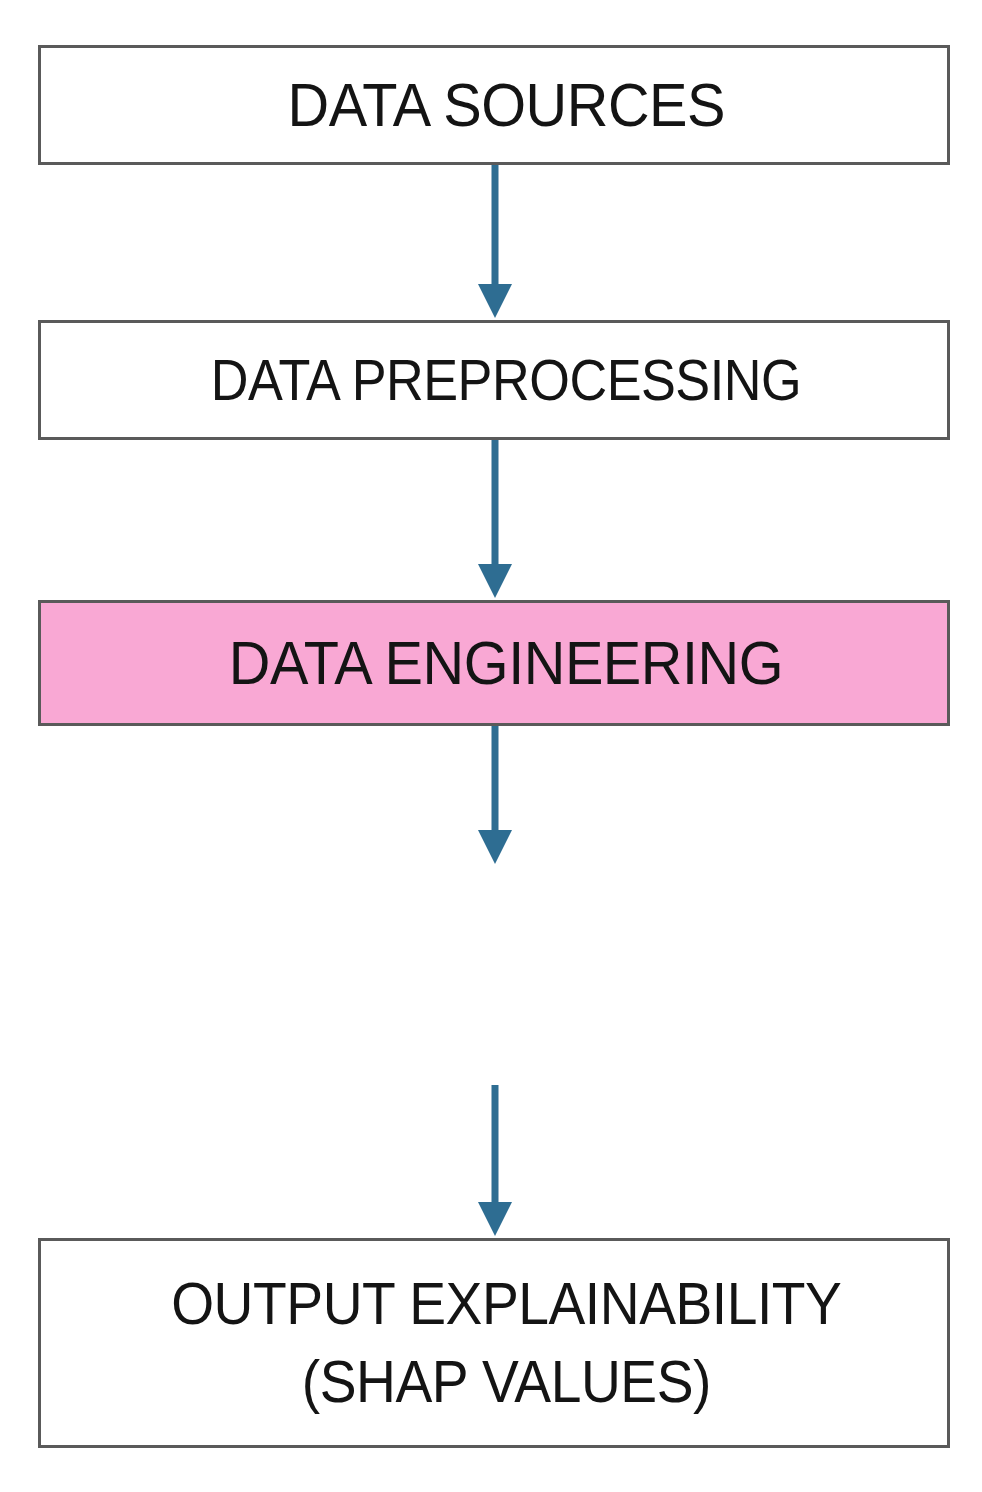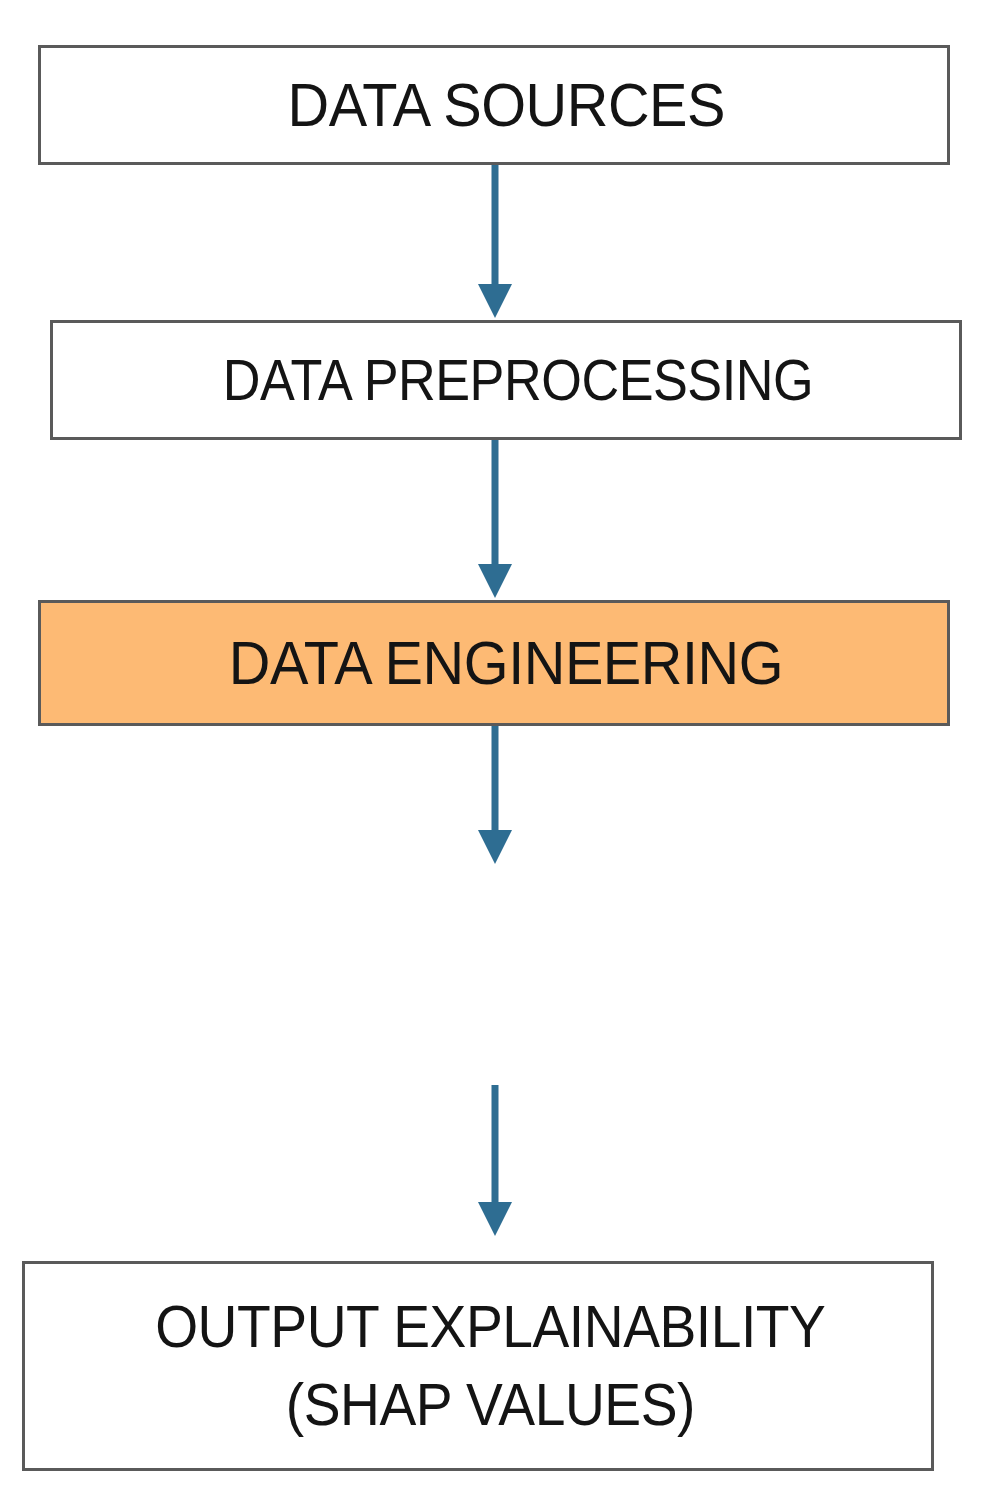--- a/index.html
+++ b/index.html
@@ -71,48 +71,48 @@
     <span class="node-line" style="color: rgb(20, 20, 20);">DATA SOURCES</span>
   </div>
 
   <div class="connector" id="conn-0" style="left: 471px; top: 165px; width: 48px; height: 153px;">
       <svg width="48" height="153" viewBox="0 0 48 153">
         <rect x="20.5" y="0" width="7" height="121" fill="#2e6d92"></rect>
         <polygon points="7,119 41,119 24,153" fill="#2e6d92"></polygon>
       </svg>
     </div>
 
-  <div class="node-box" id="node-1" style="left: 50px; top: 320px; width: 912px; height: 120px; border-color: rgb(90, 90, 90); background: rgb(255, 255, 255);">
+  <div class="node-box" id="node-1" style="left: 38px; top: 320px; width: 912px; height: 120px; border-color: rgb(90, 90, 90); background: rgb(255, 255, 255);">
     <span class="node-line tight" style="color: rgb(20, 20, 20);">DATA PREPROCESSING</span>
   </div>
 
   <div class="connector" id="conn-1" style="left: 471px; top: 440px; width: 48px; height: 158px;">
       <svg width="48" height="158" viewBox="0 0 48 158">
         <rect x="20.5" y="0" width="7" height="126" fill="#2e6d92"></rect>
         <polygon points="7,124 41,124 24,158" fill="#2e6d92"></polygon>
       </svg>
     </div>
 
-  <div class="node-box" id="node-2" style="left: 38px; top: 600px; width: 912px; height: 126px; border-color: rgb(90, 90, 90); background: #fdba74;">
+  <div class="node-box" id="node-2" style="left: 38px; top: 600px; width: 912px; height: 126px; border-color: rgb(90, 90, 90); background: #f9a8d4;">
     <span class="node-line" style="color: rgb(20, 20, 20);">DATA ENGINEERING</span>
   </div>
 
   <div class="connector" id="conn-2" style="left: 471px; top: 726px; width: 48px; height: 138px;">
       <svg width="48" height="138" viewBox="0 0 48 138">
         <rect x="20.5" y="0" width="7" height="106" fill="#2e6d92"></rect>
         <polygon points="7,104 41,104 24,138" fill="#2e6d92"></polygon>
       </svg>
     </div>
 
 
   <div class="connector" id="conn-3" style="left: 471px; top: 1085px; width: 48px; height: 151px;">
       <svg width="48" height="151" viewBox="0 0 48 151">
         <rect x="20.5" y="0" width="7" height="119" fill="#2e6d92"></rect>
         <polygon points="7,117 41,117 24,151" fill="#2e6d92"></polygon>
       </svg>
     </div>
 
-  <div class="node-box" id="node-4" style="left: 22px; top: 1238px; width: 912px; height: 210px; border-color: rgb(90, 90, 90); background: rgb(255, 255, 255); margin-top: 23px;">
+  <div class="node-box" id="node-4" style="left: 38px; top: 1238px; width: 912px; height: 210px; border-color: rgb(90, 90, 90); background: rgb(255, 255, 255);">
     <span class="node-line two-line" style="color: rgb(20, 20, 20);">OUTPUT EXPLAINABILITY</span>
     <span class="node-line two-line" style="color: rgb(20, 20, 20);">(SHAP VALUES)</span>
   </div>
 
 </div>
 
 </body></html>

